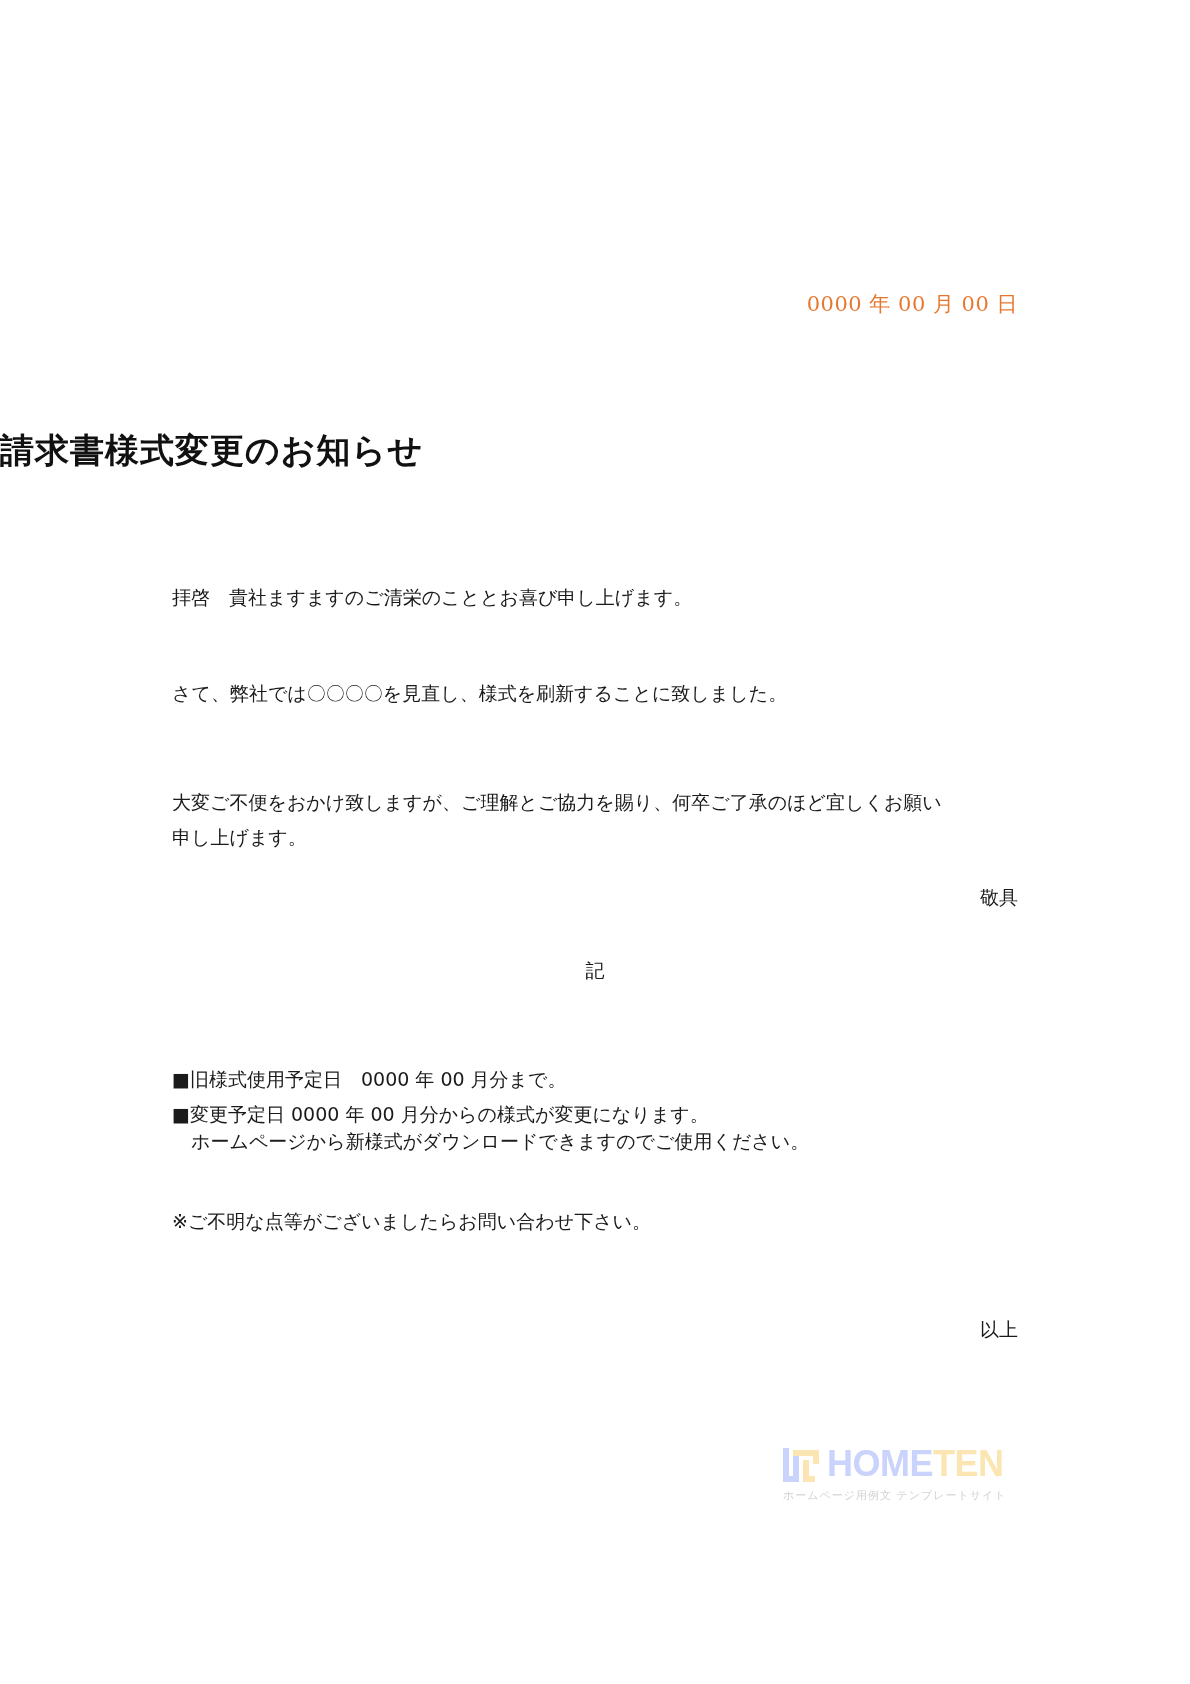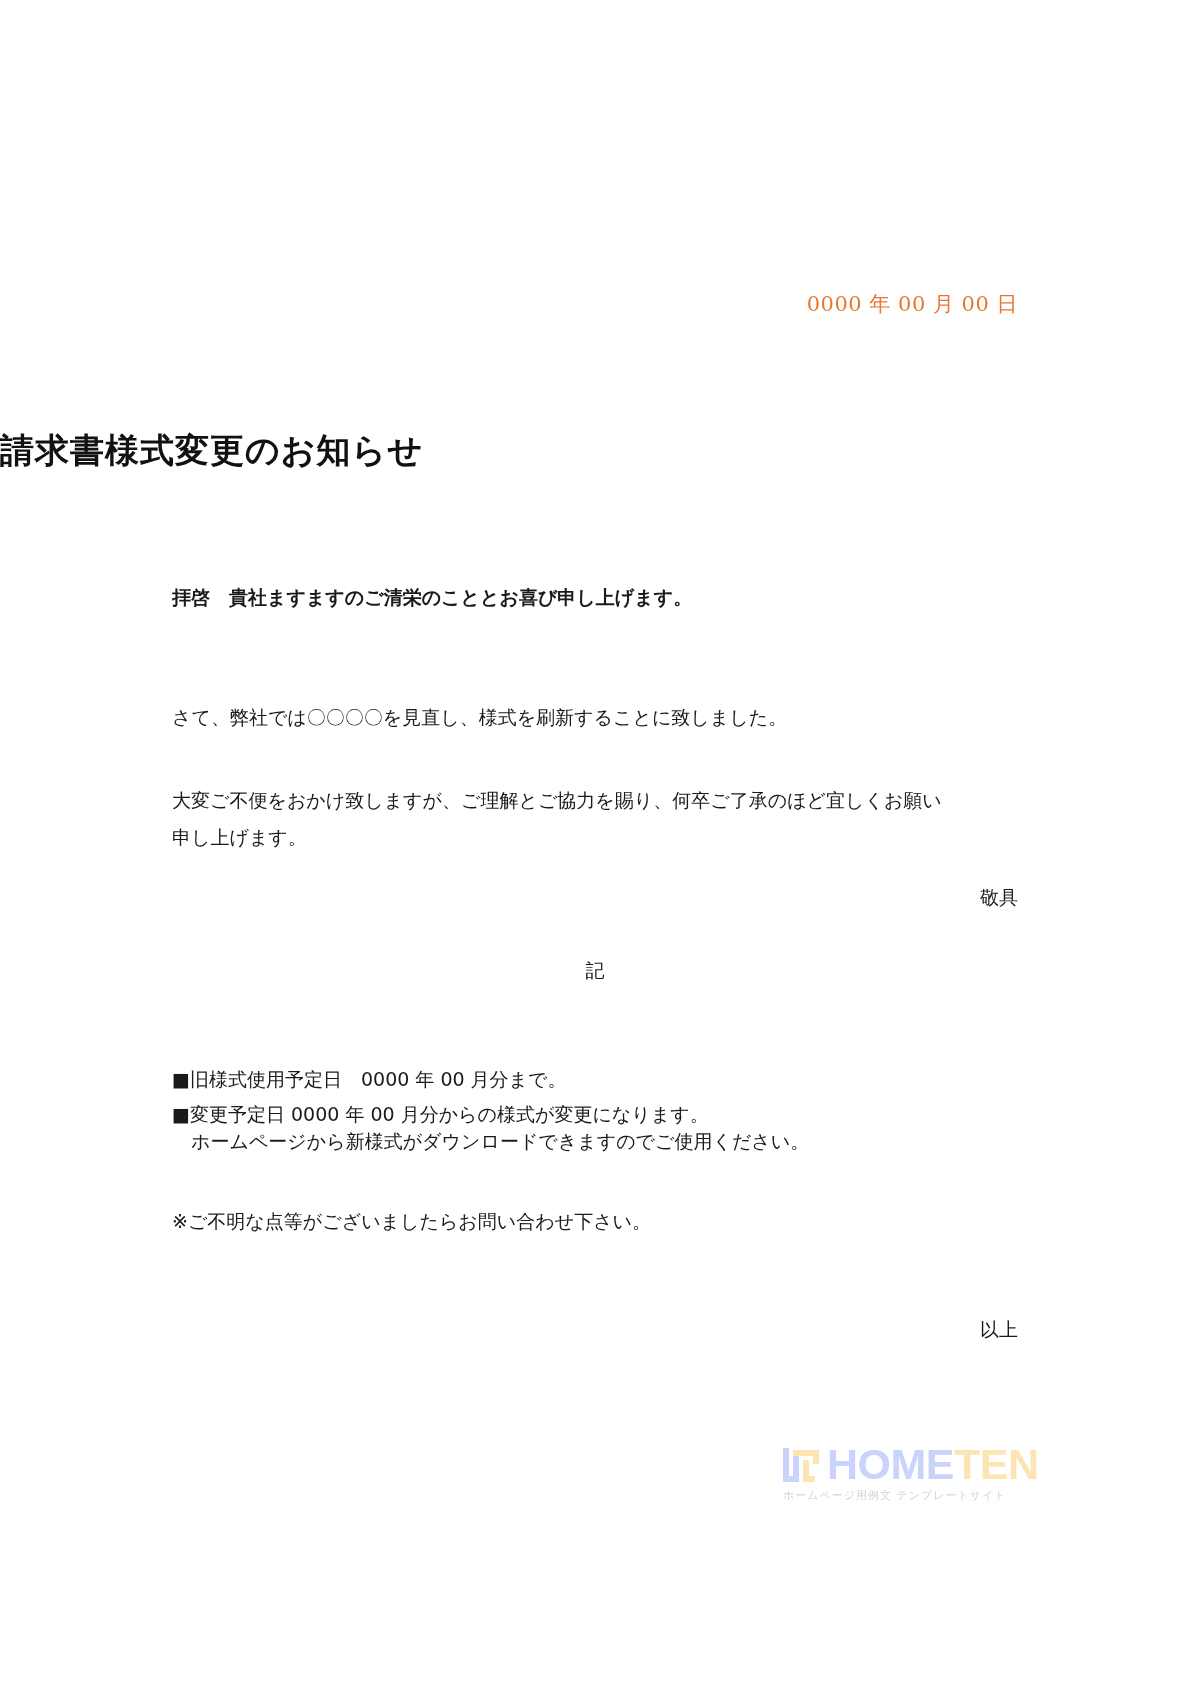--- a/index.html
+++ b/index.html
@@ -73,21 +73,21 @@
     .logo-mark {
       position: absolute;
       left: 0; top: 0;
       width: 38px; height: 34px;
     }
     .logo-text {
       position: absolute;
       left: 44px; top: -4px;
       font-family: "Liberation Sans", sans-serif;
       font-weight: bold;
-      font-size: 43px;
+      font-size: 36px;
       letter-spacing: -0.5px;
       line-height: 40px;
       white-space: nowrap;
     }
     .logo-home { color: #c9d3fb; }
     .logo-ten { color: #fbe6b3; }
     .logo-sub {
       position: absolute;
       left: 0; top: 40px;
       font-size: 11px;
@@ -98,25 +98,25 @@
   </style>
 </head>
 <body>
 
 <div class="page">
 
   <div class="date">0000 年 00 月 00 日</div>
 
   <div class="title">請求書様式変更のお知らせ</div>
 
-  <div class="line" style="top:585px;font-weight:bold;">拝啓　貴社ますますのご清栄のこととお喜び申し上げます。</div>
+  <div class="line" style="top:585px;">拝啓　貴社ますますのご清栄のこととお喜び申し上げます。</div>
 
-  <div class="line" style="top:705px;text-align:center;">さて、弊社では〇〇〇〇を見直し、様式を刷新することに致しました。</div>
+  <div class="line" style="top:681px;text-align:center;">さて、弊社では〇〇〇〇を見直し、様式を刷新することに致しました。</div>
 
-  <div class="line" style="top:790px;font-family:Liberation Mono, monospace;">大変ご不便をおかけ致しますが、ご理解とご協力を賜り、何卒ご了承のほど宜しくお願い</div>
+  <div class="line" style="top:790px;">大変ご不便をおかけ致しますが、ご理解とご協力を賜り、何卒ご了承のほど宜しくお願い</div>
   <div class="line" style="top:825px;">申し上げます。</div>
 
   <div class="right" style="top:885px;">敬具</div>
 
   <div class="center" style="top:958px;">記</div>
 
   <div class="line" style="top:1067px;">■旧様式使用予定日　0000 年 00 月分まで。</div>
   <div class="line" style="top:1102px;">■変更予定日 0000 年 00 月分からの様式が変更になります。</div>
   <div class="line" style="top:1129px;">　ホームページから新様式がダウンロードできますのでご使用ください。</div>
 

